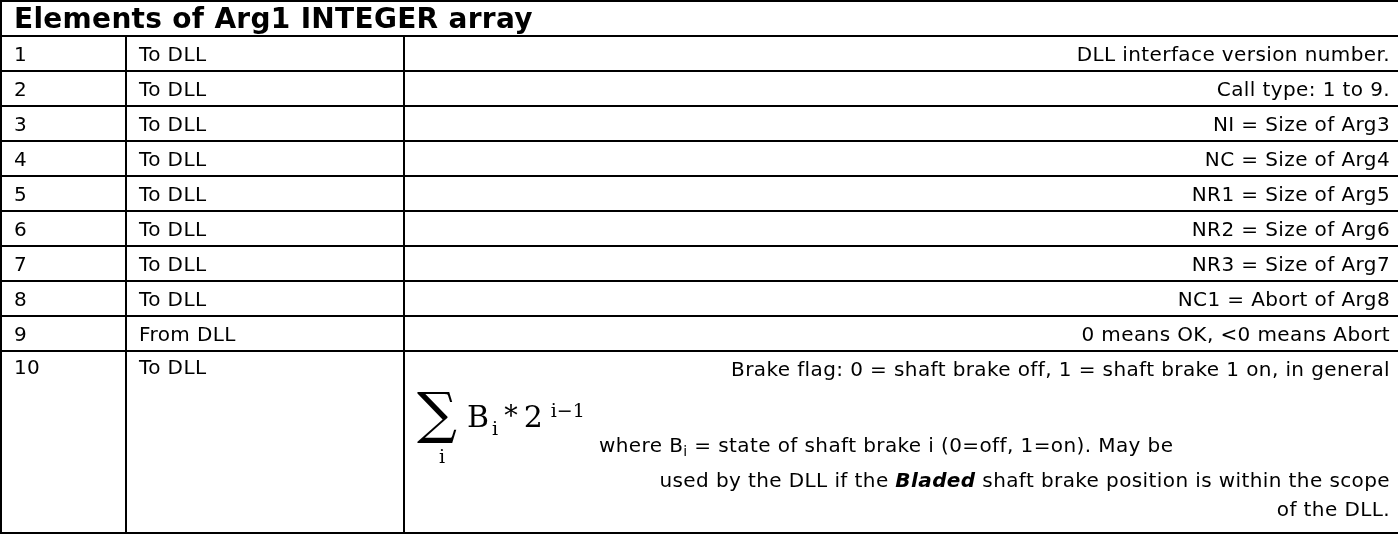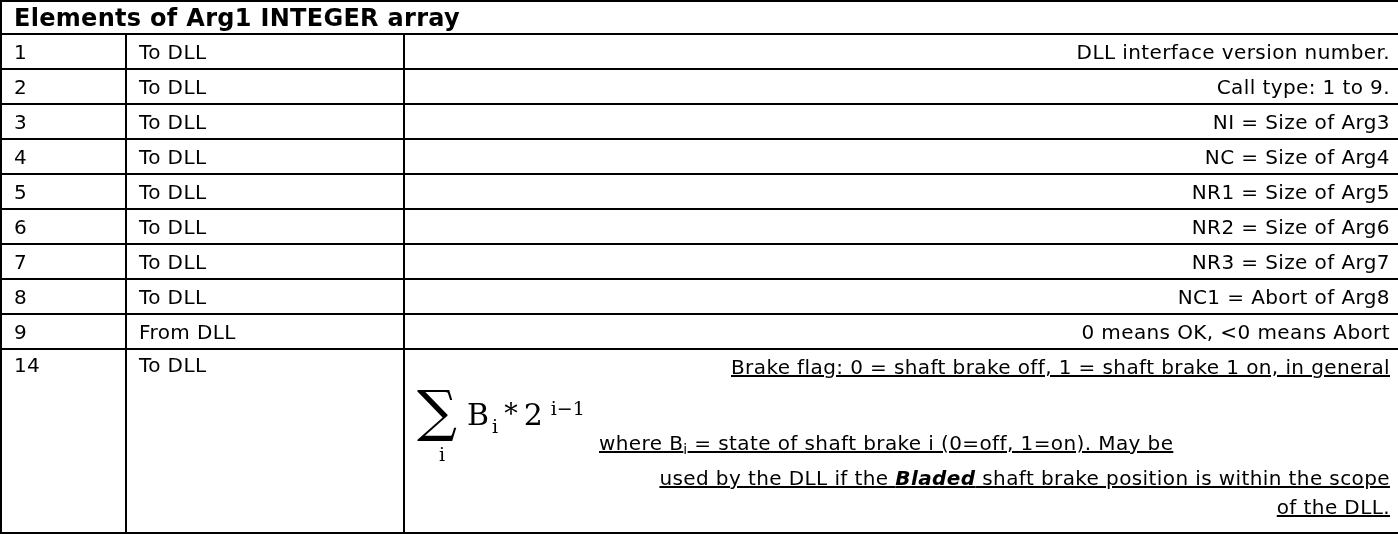--- a/index.html
+++ b/index.html
@@ -26,39 +26,38 @@
     border: 2px solid #000000;
     font-size: 20px;
     letter-spacing: 0.4px;
     padding: 0 8px 0 12px;
     vertical-align: middle;
     overflow: hidden;
     white-space: nowrap;
   }
   tr.title-row td {
     font-weight: bold;
-    font-size: 24px;
+    font-size: 28px;
     letter-spacing: 0.3px;
     height: 31px;
     padding-left: 12px;
   }
   tr.data-row {
     height: 35px;
   }
   td.desc-cell {
     padding-left: 10px;
     text-align: right;
   }
   tr.row10 td {
     vertical-align: top;
     padding-top: 3px;
   }
   tr.row10 td.desc-cell {
     padding-top: 1px;
-    text-decoration: underline;
   }
   .line1 {
     line-height: 29px;
     margin-top: 2px;
   }
   .formula-row {
     display: flex;
     align-items: flex-end;
     margin-top: 6px;
   }
@@ -180,21 +179,21 @@
       <td>To DLL</td>
       <td class="desc-cell">NC1 = Abort of Arg8</td>
     </tr>
     <tr class="data-row">
       <td>9</td>
       <td>From DLL</td>
       <td class="desc-cell">0 means OK, &lt;0 means Abort</td>
     </tr>
 
     <tr class="row10">
-      <td>14</td>
+      <td>10</td>
       <td>To DLL</td>
       <td class="desc-cell">
         <div class="line1">Brake flag: 0 = shaft brake off, 1 = shaft brake 1 on, in general</div>
         <div class="formula-row">
           <span class="formula">
             <span class="sigma">∑</span>
             <span class="sigma-sub">i</span>
             <span class="expr"><span>B</span><sub>i</sub><span class="op">*</span><span>2</span><sup>i−1</sup></span>
           </span>
           <span class="where"><span>where B</span><sub>i</sub><span> = state of shaft brake i (0=off, 1=on). May be</span></span>

